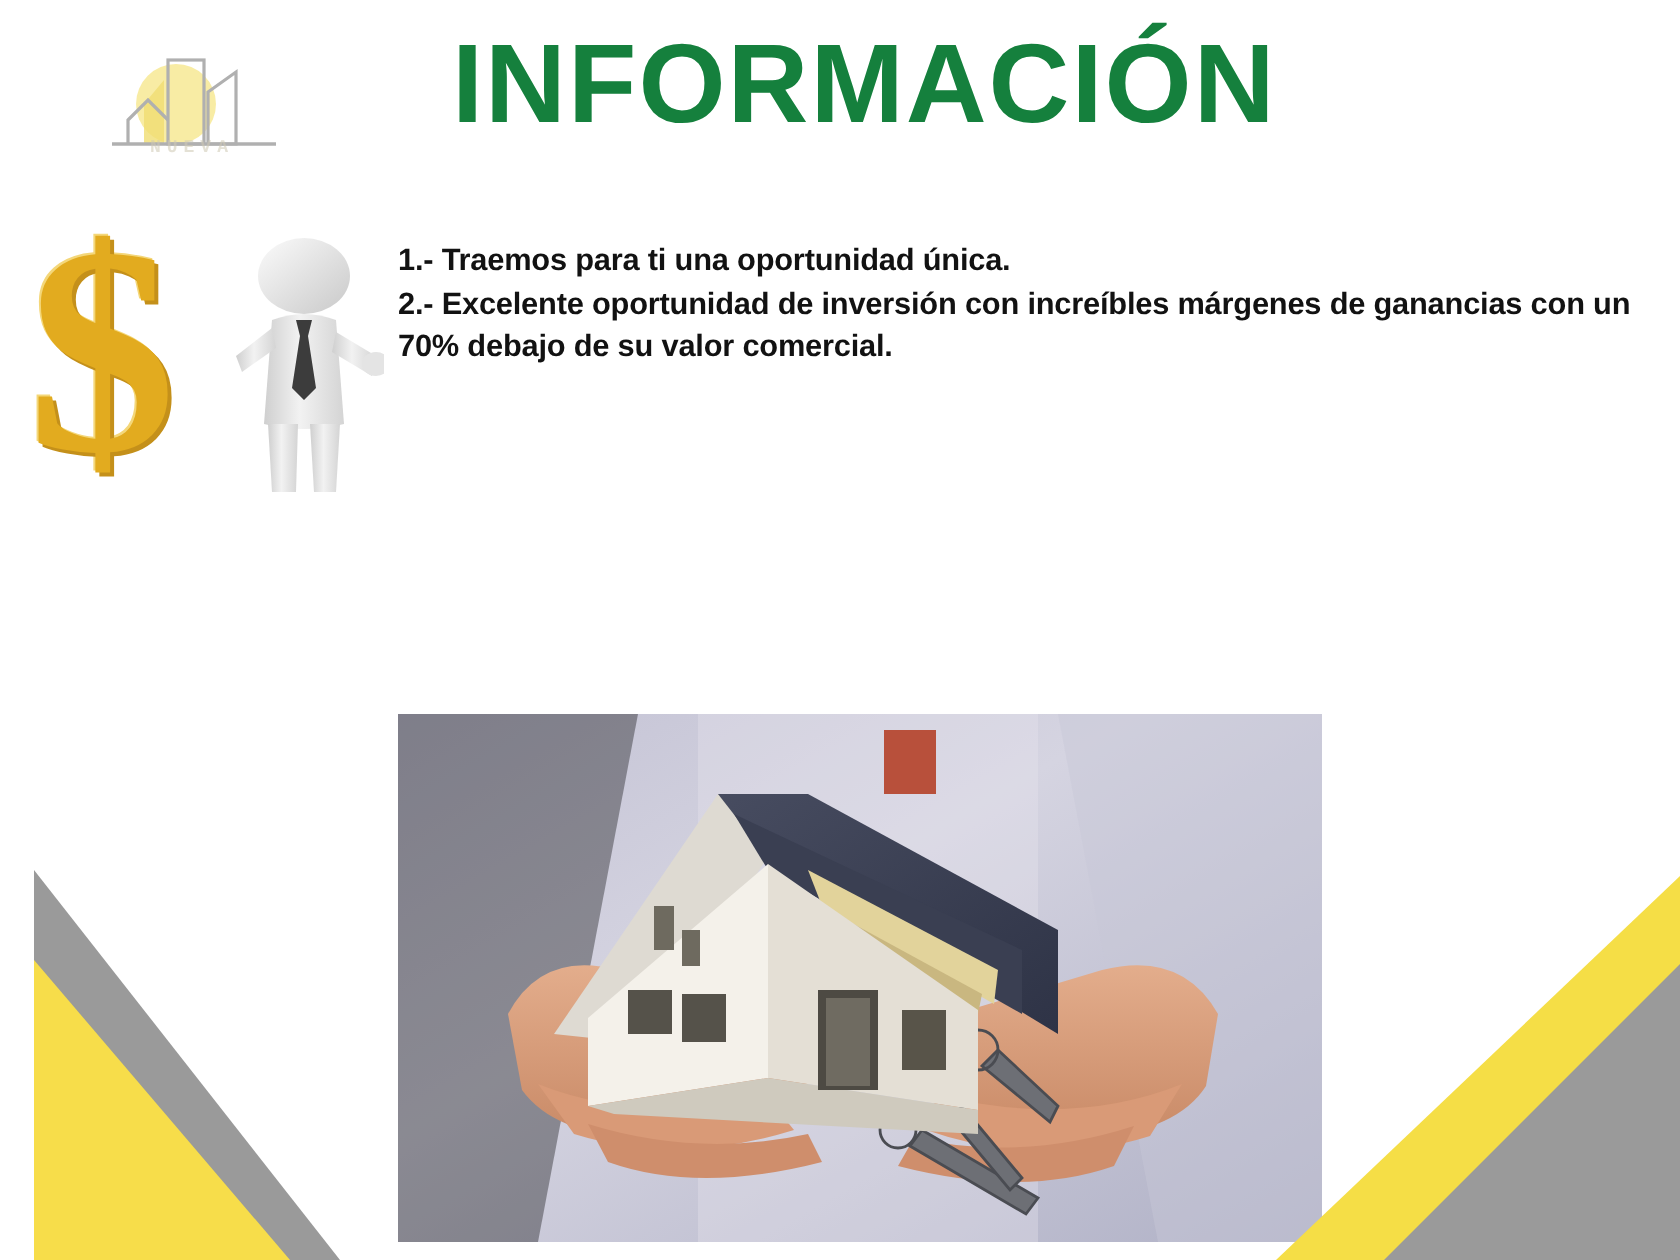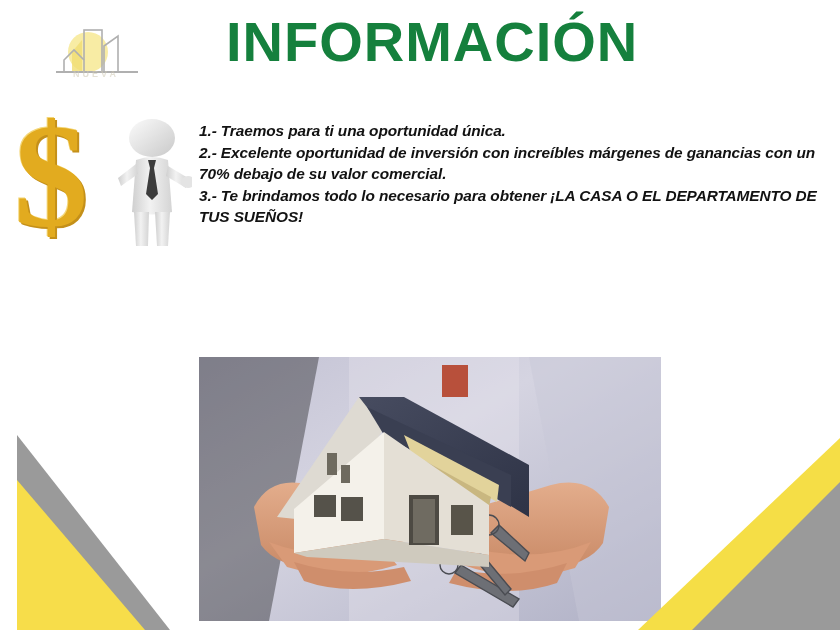--- a/index.html
+++ b/index.html
@@ -16,20 +16,21 @@
     font-family: "Liberation Sans", sans-serif;
   }
 
   
   #logo {
     position: absolute;
     left: 48px;
     top: 22px;
     width: 96px;
     height: 66px;
+    font-family: Liberation Mono, monospace;
   }
   #logo svg { display: block; }
   #logo-wordmark {
     position: absolute;
     left: 0;
     top: 47px;
     width: 96px;
     text-align: center;
     font-size: 9px;
     letter-spacing: 3px;
@@ -83,21 +84,21 @@
     position: absolute;
     left: 199px;
     top: 120px;
     width: 625px;
     font-size: 15.4px;
     line-height: 21.5px;
     font-weight: bold;
     color: #121212;
     letter-spacing: -0.1px;
   }
-  #bullets p { margin: 0; font-style: italic; }
+  #bullets p { margin: 0; }
 
   
   #photo {
     position: absolute;
     left: 199px;
     top: 357px;
     width: 462px;
     height: 264px;
     overflow: hidden;
     background: #b9bacd;
@@ -152,21 +153,20 @@
       <ellipse cx="72" cy="66" rx="7" ry="6" fill="#e4e4e4"></ellipse>
       <path d="M32 44 L40 44 L38 52 L42 78 L36 84 L30 78 L34 52 Z" fill="#3c3c3c"></path>
       <path d="M18 96 L33 96 L32 130 L20 130 Z" fill="url(#bodyg)"></path>
       <path d="M39 96 L54 96 L52 130 L41 130 Z" fill="url(#bodyg)"></path>
     </svg>
   </div>
 
   <div id="bullets">
     <p>1.- Traemos para ti una oportunidad única.</p>
     <p>2.- Excelente oportunidad de inversión con increíbles márgenes de ganancias con un 70% debajo de su valor comercial.</p>
-    <p>3.- Te brindamos todo lo necesario para obtener ¡LA CASA O EL DEPARTAMENTO DE TUS SUEÑOS!</p>
   </div>
 
   <div id="photo">
     <svg width="462" height="264" viewBox="0 0 462 264">
       <defs>
         <linearGradient id="bgg" x1="0" y1="0" x2="1" y2="1">
           <stop offset="0%" stop-color="#c3c2d4"></stop>
           <stop offset="40%" stop-color="#d5d4e1"></stop>
           <stop offset="100%" stop-color="#b0b1c6"></stop>
         </linearGradient>

